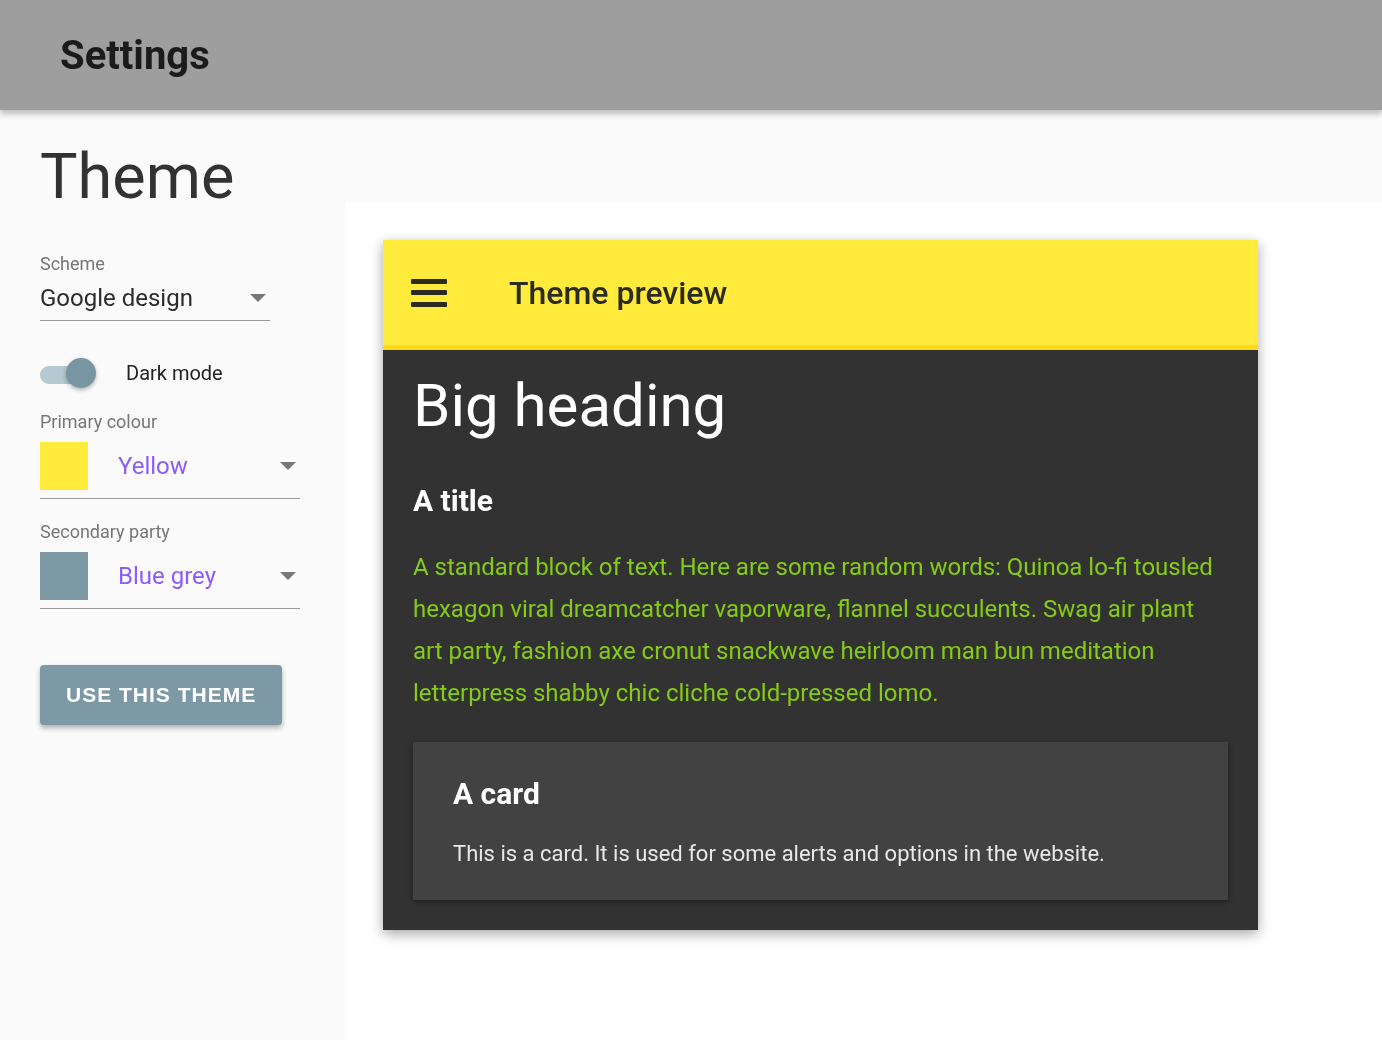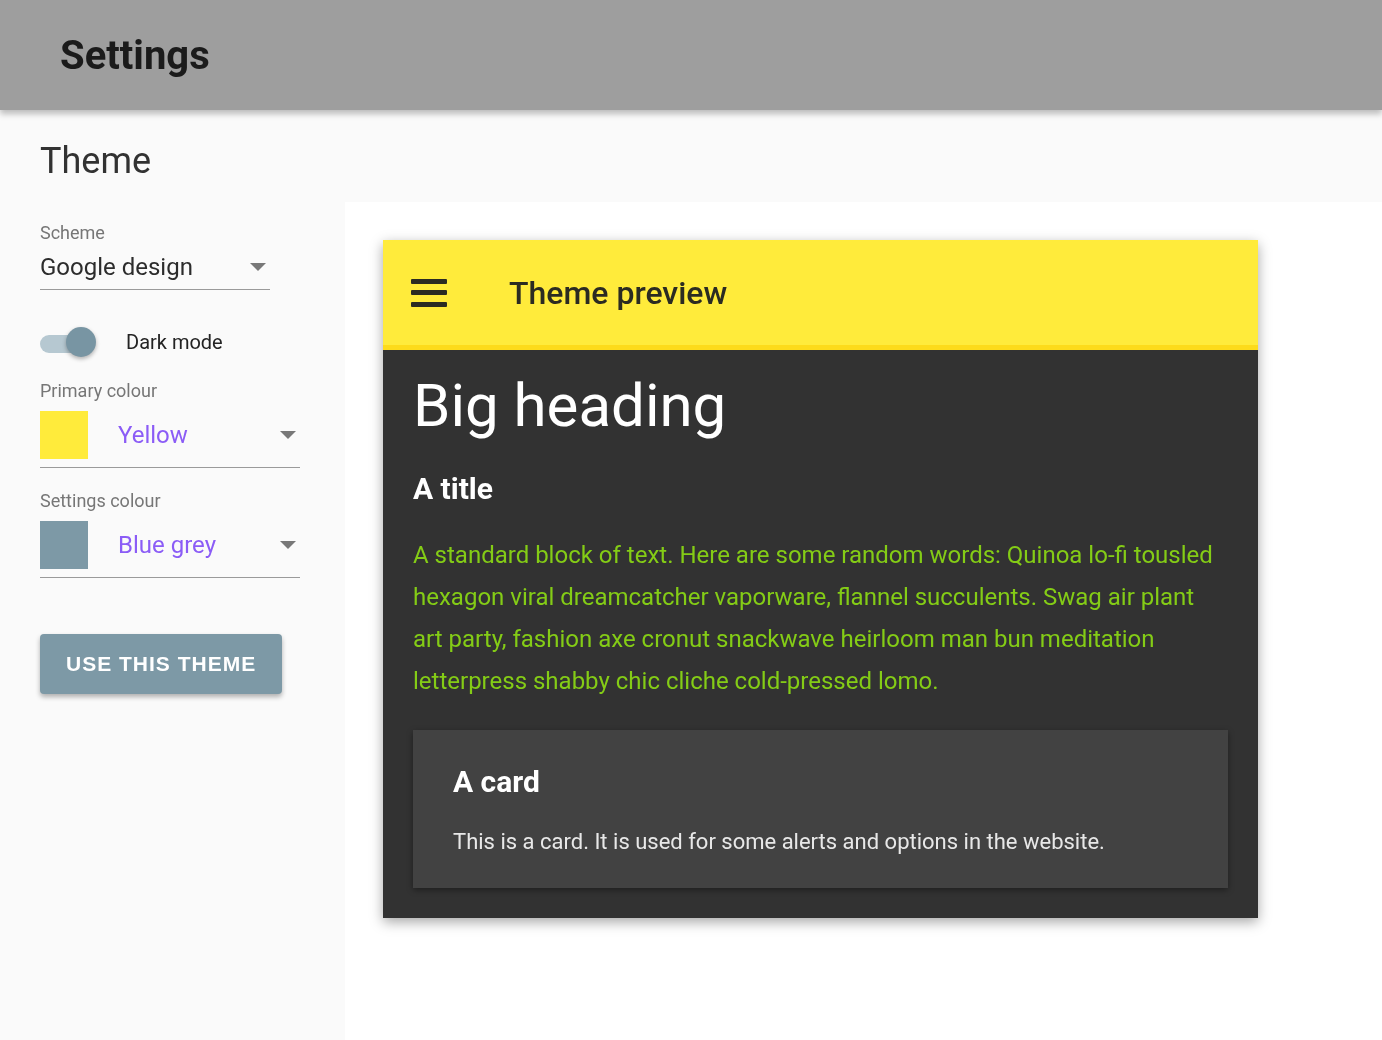--- a/index.html
+++ b/index.html
@@ -43,21 +43,21 @@
   .content {
     flex: 1;
     background: #ffffff;
     margin-top: 92px;
     padding: 38px 38px 0 38px;
     position: relative;
   }
 
   
   .page-h1 {
-    font-size: 36px;
+    font-size: 63px;
     font-weight: 400;
     color: #323232;
     margin-bottom: 40px;
     margin-top: 10px;
   }
 
   .field-label {
     font-size: 18px;
     color: #767676;
     margin-bottom: 6px;
@@ -189,21 +189,21 @@
     font-size: 32px;
     font-weight: 500;
     color: #2b2b22;
   }
   .preview-body {
     padding: 20px 30px 30px 30px;
   }
   .preview-h1 {
     font-size: 60px;
     font-weight: 400;
-    margin-bottom: 30px;
+    margin-bottom: 42px;
     color: #fff;
   }
   .preview-h2 {
     font-size: 30px;
     font-weight: 700;
     margin-bottom: 28px;
     color: #fff;
   }
   .preview-p {
     font-size: 24px;
@@ -265,21 +265,21 @@
       <div class="field-label">Primary colour</div>
       <div class="select-colour">
         <div class="swatch" style="background:#ffeb3b"></div>
         <span class="clabel">Yellow</span>
         <span class="arrow"></span>
       </div>
     </div>
 
     
     <div class="secondary-block">
-      <div class="field-label">Settings colour</div>
+      <div class="field-label">Secondary party</div>
       <div class="select-colour">
         <div class="swatch" style="background:#7d99a6"></div>
         <span class="clabel">Blue grey</span>
         <span class="arrow"></span>
       </div>
     </div>
 
     <button class="use-btn">USE THIS THEME</button>
 
   </div>

